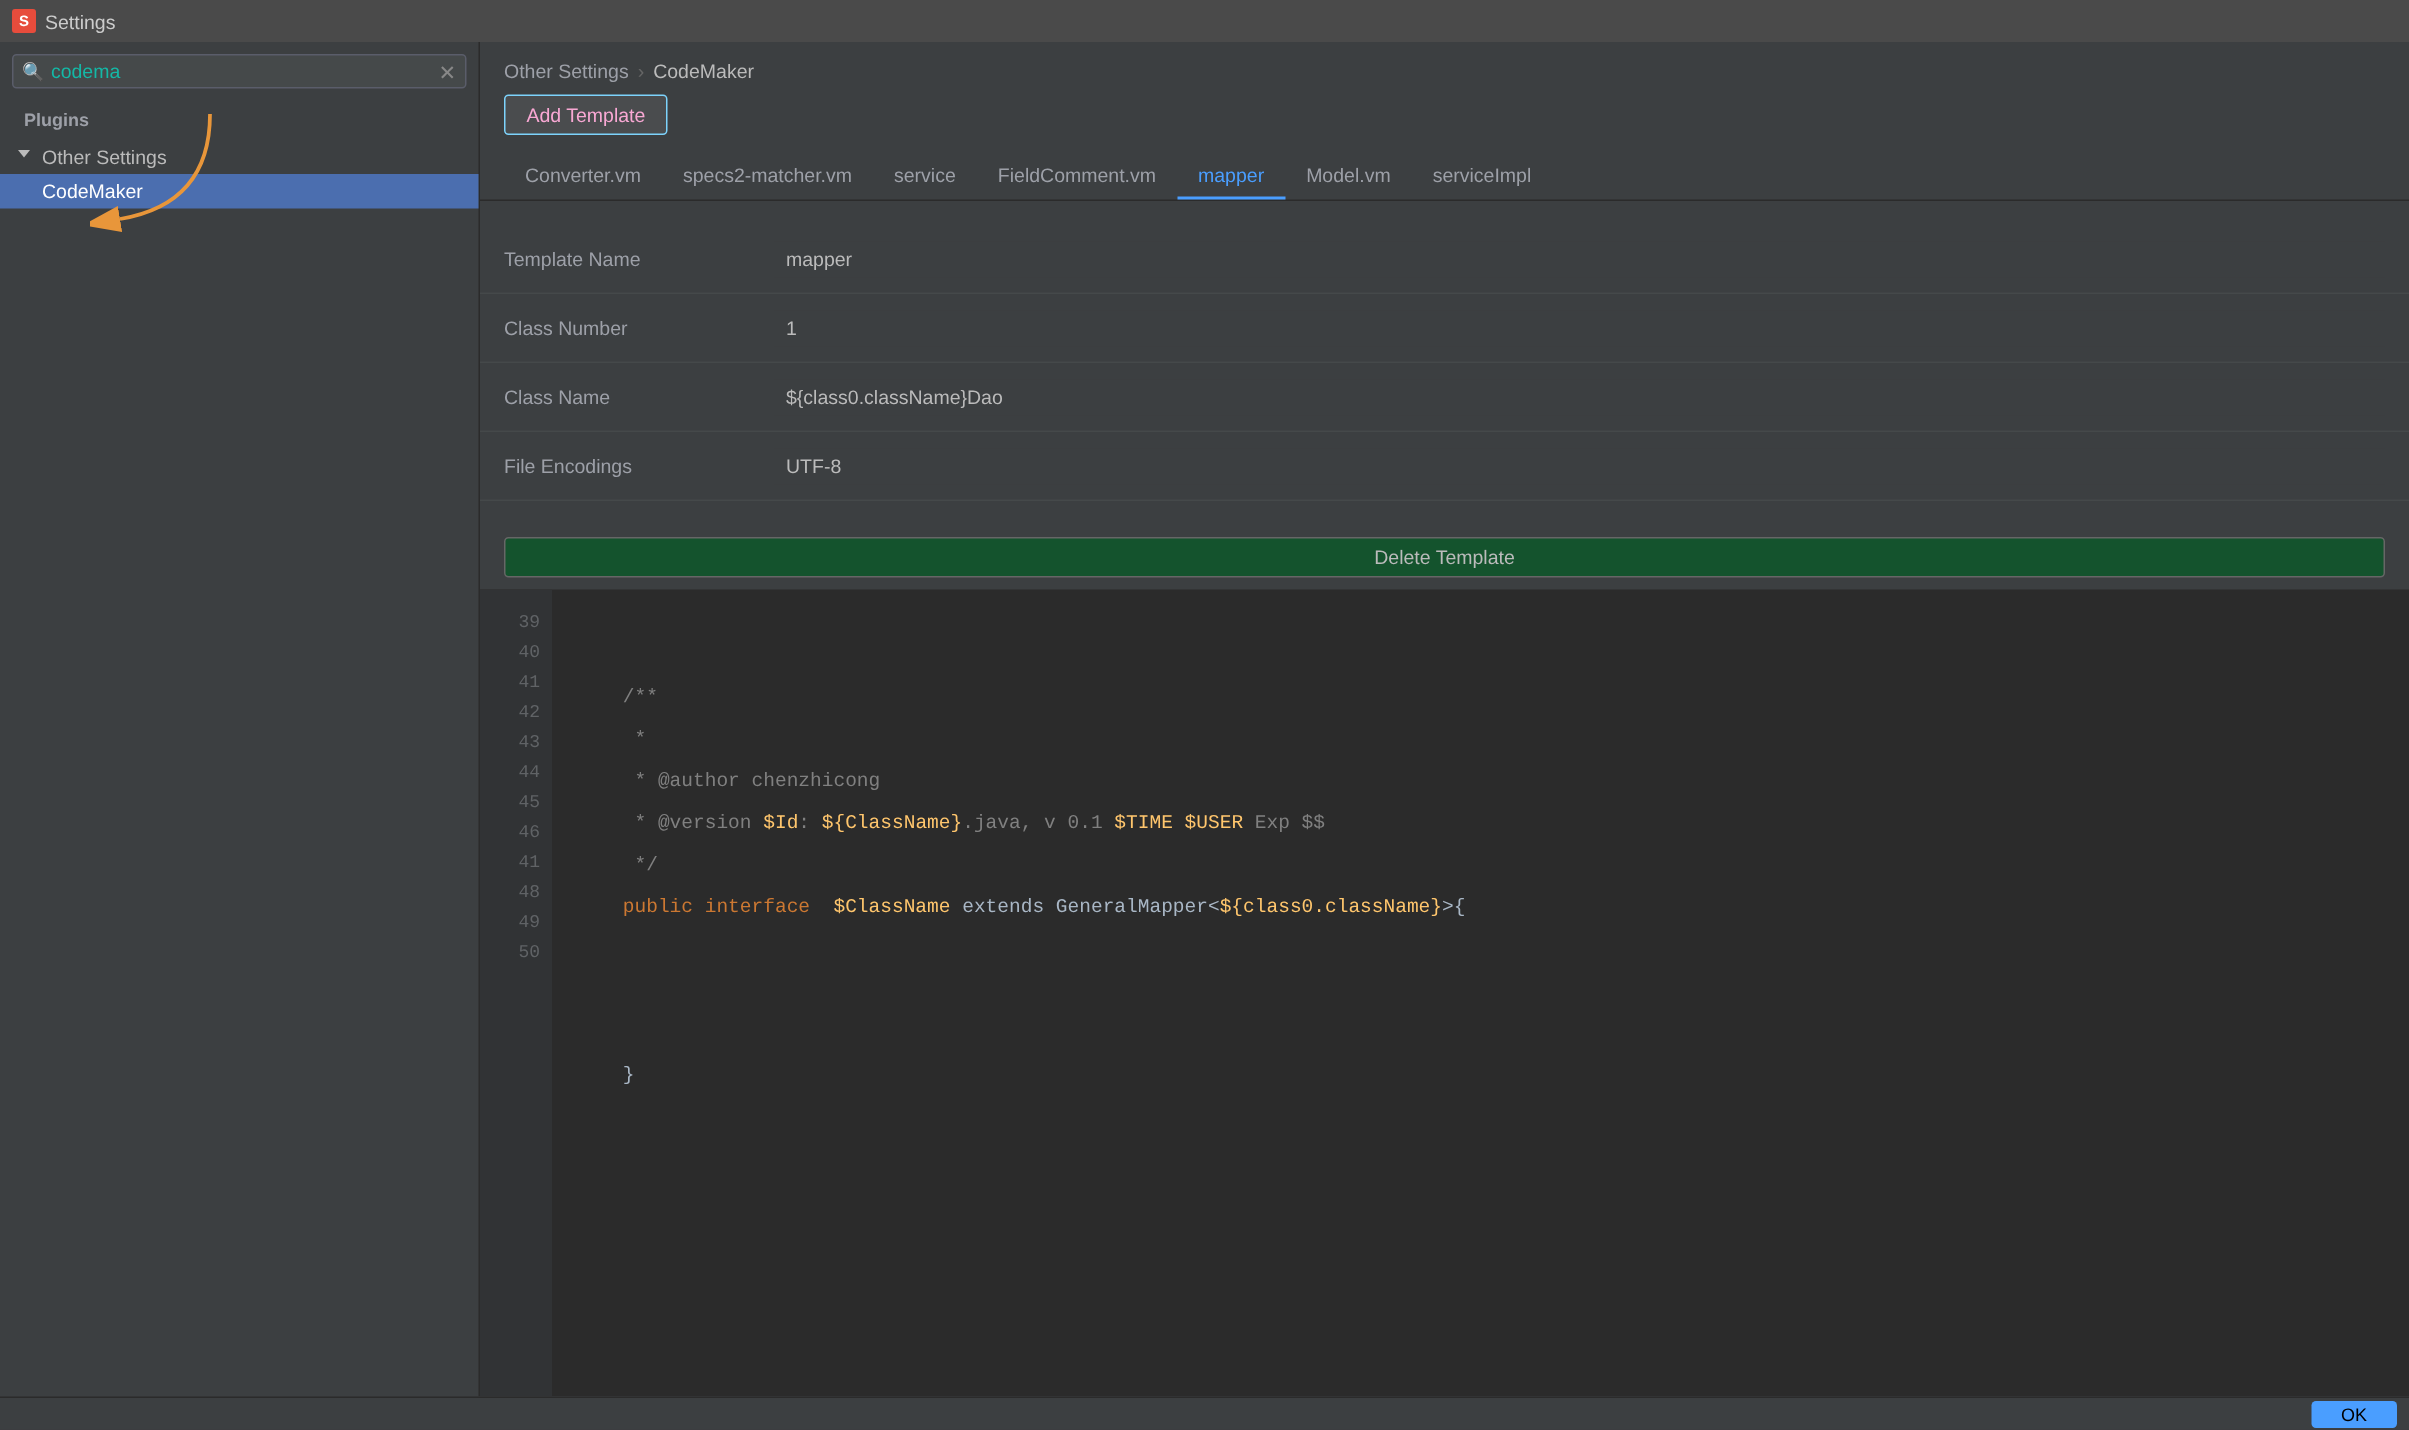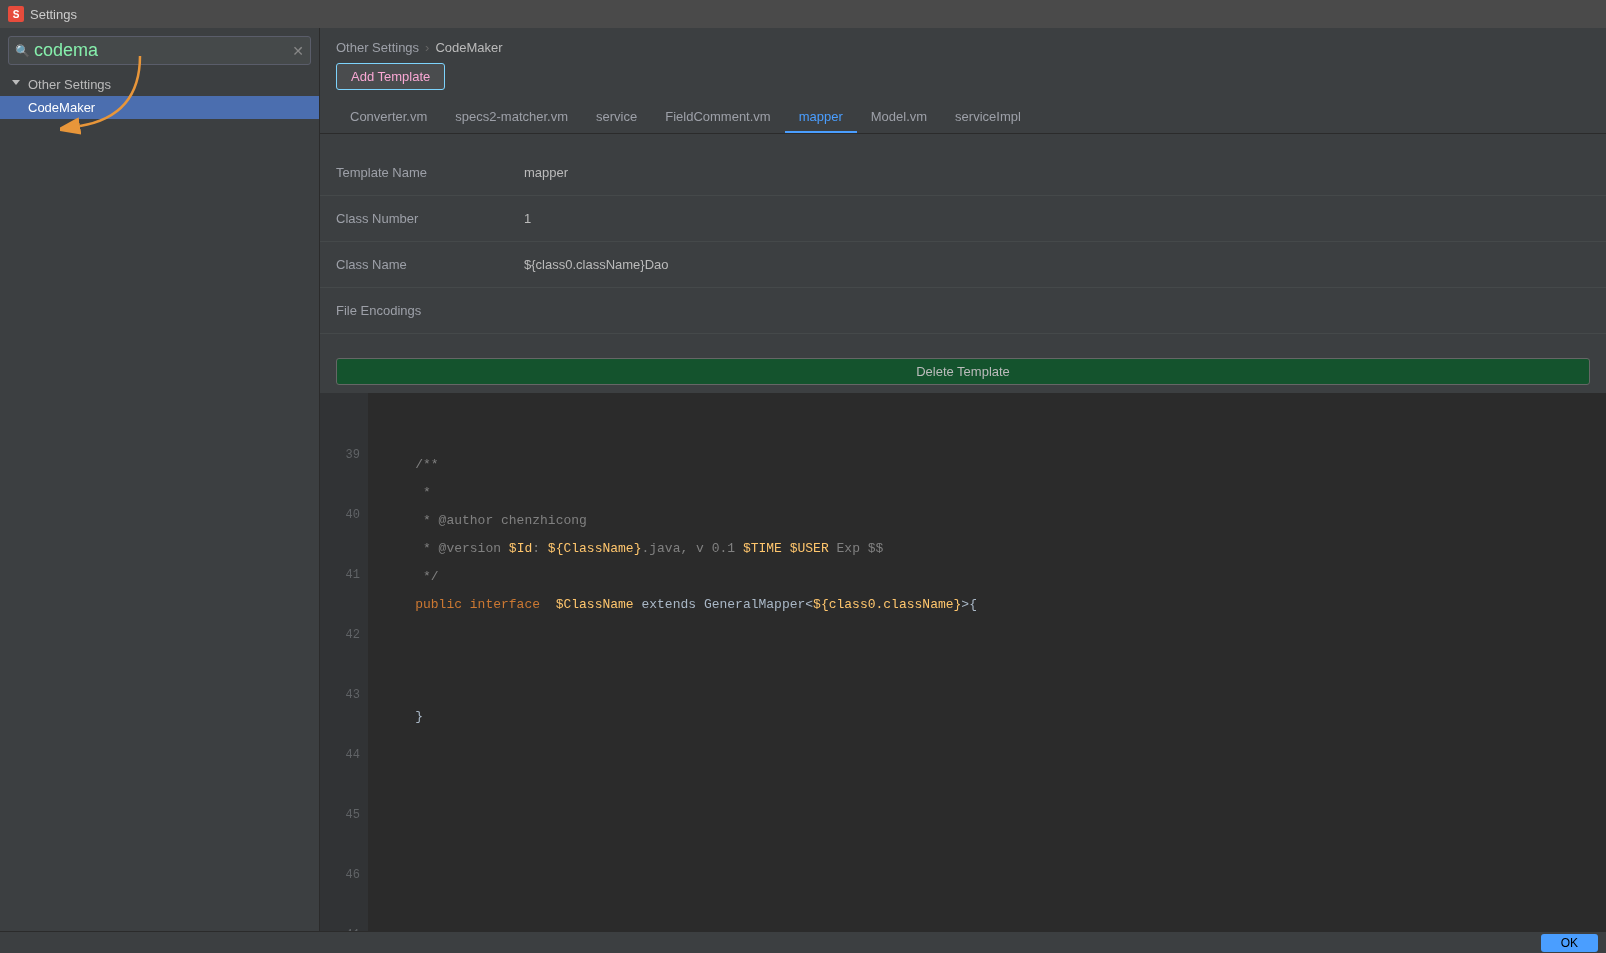--- a/index.html
+++ b/index.html
@@ -76,22 +76,22 @@
       gap: 4px;
     }
     .search-icon-char {
       color: #888;
       font-size: 12px;
     }
     .search-input {
       background: transparent;
       border: none;
       outline: none;
-      color: #86efac;
-      font-size: 18px;
+      color: #14b8a6;
+      font-size: 13px;
       flex: 1;
     }
     .search-clear {
       color: #888;
       cursor: pointer;
       font-size: 14px;
       line-height: 1;
     }
 
     .sidebar-section-label {
@@ -256,21 +256,20 @@
       background: #313335;
       color: #606366;
       text-align: right;
       user-select: none;
       flex-shrink: 0;
     }
     .line-number {
       padding: 0 8px 0 4px;
       line-height: 20px;
       font-size: 12px;
-      margin-top: 40px;
     }
     .code-content {
       padding: 2px 16px;
       flex: 1;
       color: #a9b7c6;
       line-height: 28px;
       white-space: pre;
     }
 
     
@@ -324,20 +323,21 @@
   <div class="sidebar">
 
     <div class="search-bar">
       <div class="search-input-wrap">
         <span class="search-icon-char">🔍</span>
         <input class="search-input" type="text" value="codema" placeholder="codema" style="">
         <span class="search-clear">✕</span>
       </div>
     </div>
 
+    <div class="sidebar-section-label">Plugins</div>
 
     <div class="sidebar-group-header">
       <span class="triangle open"></span>
       <span>Other Settings</span>
     </div>
 
     <div style="position:relative;" class="sidebar-arrow-overlay">
       <div class="sidebar-item active">
         <span>CodeMaker</span>
       </div>
@@ -381,20 +381,21 @@
       <div class="form-row">
         <span class="form-label">Class Number</span>
         <input class="form-value" type="text" value="1" style="">
       </div>
       <div class="form-row">
         <span class="form-label">Class Name</span>
         <input class="form-value" type="text" value="${class0.className}Dao" style="">
       </div>
       <div class="form-row">
         <span class="form-label">File Encodings</span>
+        <input class="form-value" type="text" value="UTF-8" style="">
       </div>
     </div>
 
     <button class="btn-delete-template">Delete Template</button>
 
     <div class="code-editor">
       <div class="line-numbers">
         <div class="line-number">39</div>
         <div class="line-number">40</div>
         <div class="line-number">41</div>

